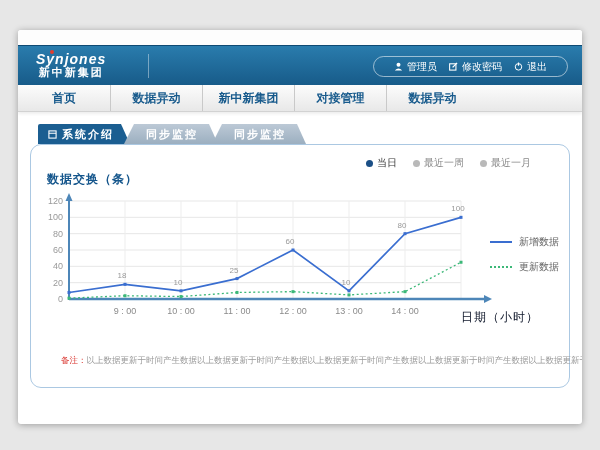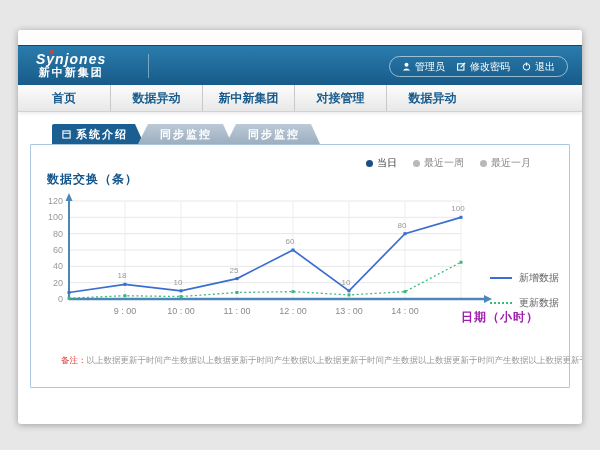--- a/index.html
+++ b/index.html
@@ -11,49 +11,49 @@
   
   .header { height:40px; background:linear-gradient(#2a7cad,#175b89); border-top:1px solid #0f4a73;
             position:relative; display:flex; align-items:center; color:#fff;gap:28px; }
   .logo { margin-left:18px; text-align:center; line-height:1.05; position:relative; }
   .logo-en { font-style:italic; font-weight:bold; font-size:14px; letter-spacing:1px; display:block; }
   .logo-dot { position:absolute; left:14px; top:-2px; width:4px; height:4px; border-radius:50%; background:#e23c2e; }
   .logo-cn { font-size:11px; font-weight:bold; letter-spacing:2px; display:block; }
   .header-divider { width:1px; height:24px; background:rgba(255,255,255,.4); margin:0 12px 0 14px; }
   .app-title { font-size:14px; letter-spacing:1.5px; }
   .user-pill { position:absolute; right:14px; top:10px; height:21px; border:1px solid rgba(255,255,255,.55);
-               border-radius:11px; display:flex; align-items:center; padding:0 12px; gap:12px; font-size:10px; }
+               border-radius:11px; display:flex; align-items:center; padding:0 20px; gap:12px; font-size:10px; }
   .user-item { display:flex; align-items:center; gap:4px; cursor:pointer; white-space:nowrap; }
   .user-item svg { display:block; }
   
   .nav { height:27px; background:linear-gradient(#fcfcfc,#e8e8e8); border-bottom:1px solid #d2d2d2;
          box-shadow:0 2px 3px rgba(0,0,0,.07); display:flex; position:relative; z-index:3; }
   .nav-item { width:92px; text-align:center; line-height:26px; font-size:12px; font-weight:bold;
               color:#175a8c; cursor:pointer; position:relative; }
   .nav-item + .nav-item { border-left:1px solid #c9c9c9; }
   
-  .tabs { display:flex; margin:12px 0 0 22px; height:20px; position:relative; z-index:2;padding-left:12px; }
+  .tabs { display:flex; margin:12px 0 0 8px; height:20px; position:relative; z-index:2;padding-left:12px; }
   .tab { height:20px; line-height:20px; color:#fff; font-size:11px; font-weight:bold;
          letter-spacing:2px; cursor:pointer; white-space:nowrap; }
   .tab.active { background:#1b5e91; padding:0 16px 0 10px; display:flex; align-items:center; gap:5px;
                 clip-path:polygon(0 0, calc(100% - 9px) 0, 100% 100%, 0 100%); border-radius:2px 0 0 0; }
   .tab.inactive { background:linear-gradient(#bcc9d6,#9cafc0); padding:0 20px 0 22px; margin-left:-6px;
                   clip-path:polygon(10px 0, calc(100% - 9px) 0, 100% 100%, 0 100%); }
   
-  .panel { margin:0 12px; border:1px solid #abc8e2; height:244px; position:relative; background:#fff; border-radius:1px; }
+  .panel { margin:0 12px; border:1px solid #abc8e2; height:244px; position:relative; background:#fff; border-radius:11px; }
   .filters { position:absolute; top:11px; right:38px; display:flex; gap:16px; font-size:10px; align-items:center; }
   .filter { display:flex; align-items:center; gap:4px; cursor:pointer; color:#8a8a8a; }
   .filter .dot { width:7px; height:7px; border-radius:50%; background:#b9b9b9; }
   .filter.selected { color:#333; }
   .filter.selected .dot { background:#1b4f86; }
   .ylabel { position:absolute; left:16px; top:26px; font-size:12px; font-weight:bold; color:#15568c; letter-spacing:1px; }
   #chart-svg { position:absolute; left:8px; top:42px; }
   #chart-svg text { font-family:"Liberation Sans","DejaVu Sans",sans-serif; }
-  .xlabel { position:absolute; left:430px; top:164px; font-size:12px; font-weight:bold; color:#a21caf; letter-spacing:1px; }
-  .legend { position:absolute; right:10px; top:90px; display:flex; flex-direction:column; gap:11px;margin-top:36px; }
+  .xlabel { position:absolute; left:430px; top:164px; font-size:12px; font-weight:normal; color:#0f172a; letter-spacing:1px; }
+  .legend { position:absolute; right:10px; top:90px; display:flex; flex-direction:column; gap:11px; }
   .legend-entry { display:flex; align-items:center; gap:7px; font-size:10px; color:#666; white-space:nowrap; }
   .legend-sample { width:22px; height:0; }
   .note { position:absolute; left:30px; right:16px; top:210px; font-size:8.5px; color:#9a9a9a; white-space:nowrap; }
   .note b { color:#d9312b; font-weight:normal; }
 </style>
 </head>
 <body>
 
 <div class="page">
   <div class="topstrip"></div>

